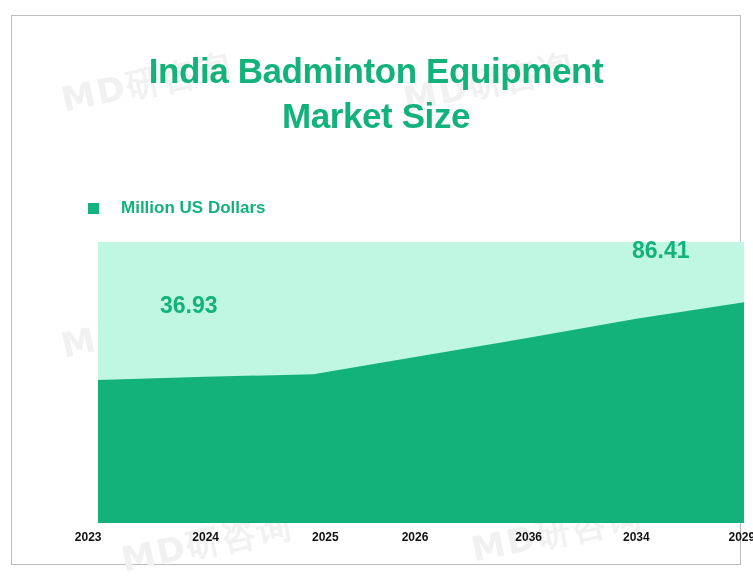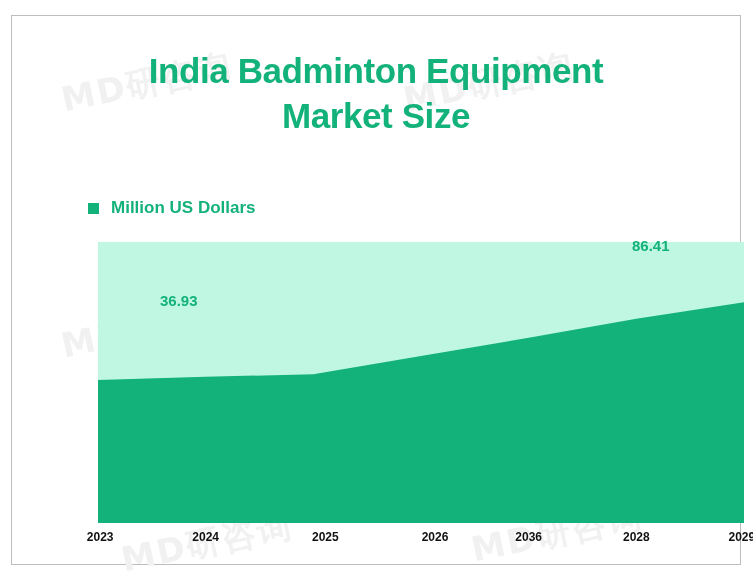--- a/index.html
+++ b/index.html
@@ -61,21 +61,21 @@
   }
 
   
   #legend {
     position: absolute;
     z-index: 3;
     left: 76px;
     top: 182px;
     display: flex;
     align-items: center;
-    gap: 12px;
+    gap: 22px;
   }
   #legend .swatch {
     width: 11px;
     height: 11px;
     background: #13B27A;
     display: block;
   }
   #legend .label {
     color: #13B27A;
     font-size: 17px;
@@ -92,21 +92,21 @@
     width: 646px;
     height: 281px;
   }
   #plot svg { display: block; }
 
   
   .data-label {
     position: absolute;
     z-index: 4;
     color: #13B27A;
-    font-size: 15px;
+    font-size: 23px;
     font-weight: bold;
     font-family: "Liberation Sans", sans-serif;
   }
   #label-2024 { left: 148px; top: 276px; }
   #label-2029 { left: 620px; top: 221px; }
 
   
   #x-axis {
     position: absolute;
     z-index: 3;
@@ -149,25 +149,25 @@
     <svg id="plot-svg" width="646" height="281" viewBox="0 0 646 281">
         <rect x="0" y="0" width="646" height="281" fill="#BFF7E3"></rect>
         <path d="M 0 137.94545454545457 L 107.66666666666667 134.7267272727273 L 215.33333333333334 132.32545454545453 L 323 113.93272727272725 L 430.6666666666667 95.79545454545456 L 538.3333333333334 76.63636363636363 L 646 60.261727272727285 L 646 281 L 0 281 Z" fill="#13B27A"></path>
       </svg>
   </div>
 
   <div class="data-label" id="label-2024">36.93</div>
   <div class="data-label" id="label-2029">86.41</div>
 
   <div id="x-axis">
-      <div class="tick" style="left: 75px; transform: translateX(-42%);">2023</div>
+      <div class="tick" style="left: 63px; transform: translateX(-42%);">2023</div>
       <div class="tick" style="left: 182.667px;">2024</div>
       <div class="tick" style="left: 290.333px; margin-left: 12px;">2025</div>
-      <div class="tick" style="left: 412px;">2026</div>
+      <div class="tick" style="left: 392px;">2026</div>
       <div class="tick" style="left: 505.667px;">2036</div>
-      <div class="tick" style="left: 613.333px;">2028</div>
+      <div class="tick" style="left: 613.333px;">2034</div>
       <div class="tick" style="left: 721px; transform: translateX(-58%);">2029</div>
     </div>
 
 </div>
 
 <div class="wm w5">MD研咨询</div>
 <div class="wm w6">MD研咨询</div>
 
 </body></html>

